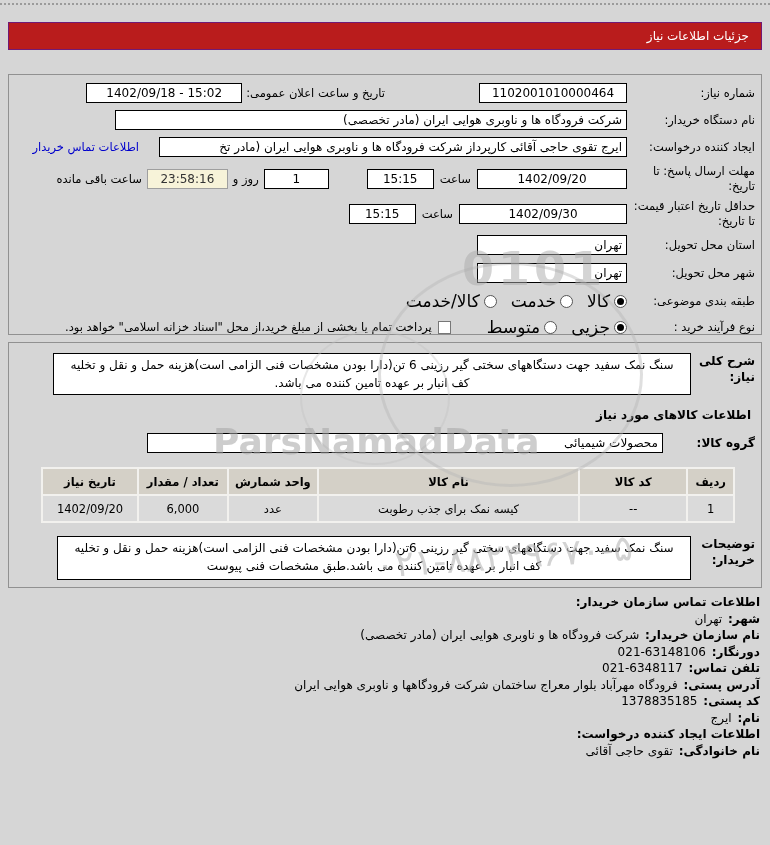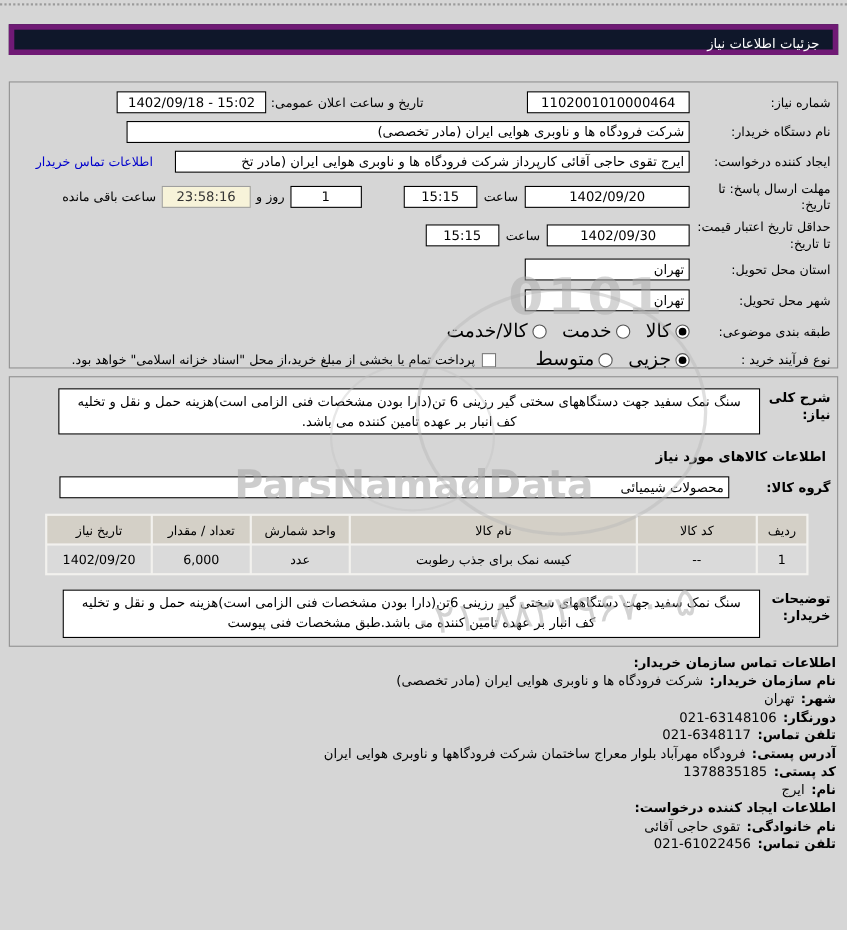--- a/index.html
+++ b/index.html
@@ -6,21 +6,21 @@
   html,body{width:770px;height:845px}
   body{
     background:#d6d6d6;
     font-family:"DejaVu Sans",sans-serif;
     font-size:12px;color:#000;direction:rtl;
     position:relative;overflow:hidden;
   }
   .dotline{border-top:2px dotted #9b9b9b;margin-top:3px;height:0}
   .titlebar{
     position:absolute;right:8px;left:8px;top:22px;height:28px;
-    background:#0f172a;border:5px solid #701a75;color:#fff;
+    background:#b91c1c;border:1px solid #701a75;color:#fff;
     line-height:26px;padding:0 12px;font-size:12px;
   }
   .panel{position:absolute;right:8px;left:8px;border:1px solid #919191}
   .panel1{top:74px;height:261px;padding:8px 6px 4px}
   .panel2{top:342px;height:246px;padding:8px 6px 4px}
   .row{display:flex;align-items:center}
   .lbl{width:128px;flex:none;padding-left:4px;line-height:15px;font-size:11.5px}
   .vbox{
     background:#fff;border:1px solid #000;height:20px;line-height:18px;
     padding:0 4px;overflow:hidden;white-space:nowrap;flex:none;font-size:12px;
@@ -35,21 +35,21 @@
   .checkbox{width:13px;height:13px;border:1px solid #777;background:#fff;
     display:inline-block;vertical-align:middle;flex:none}
   .optlbl{margin:0 4px 0 14px;font-size:17px;white-space:nowrap}
   .b{font-weight:bold}
   .bigbox{
     background:#fff;border:1px solid #000;text-align:center;
     line-height:18px;padding:2px 6px;font-size:12px;
   }
   .lbl2{flex:none;font-weight:bold;text-align:right;padding-left:6px;line-height:16px;font-size:12px}
   table{border-collapse:separate;border-spacing:2px;background:#f2f1ee;margin:14px 20px 0 26px;direction:rtl}
-  th{background:#d4d0c7;font-weight:normal;font-size:11.5px;height:25px;padding:0 4px}
+  th{background:#d4d0c7;font-weight:bold;font-size:11.5px;height:25px;padding:0 4px}
   td{background:#dadada;font-size:11.5px;height:25px;text-align:center;padding:0 4px}
   .contact{position:absolute;top:594px;right:10px;left:10px;line-height:16.5px;font-size:12px}
   .contact .b{margin-left:2px}
   .wm{position:absolute;pointer-events:none;z-index:5}
   .wm-circle{left:378px;top:262px;width:265px;height:225px;border:3px solid #b9b9b9;
     border-radius:50%;opacity:.45}
   .wm-circle2{left:300px;top:330px;width:150px;height:135px;border:2px solid #c2c2c2;
     border-radius:50%;opacity:.4}
   .wm-digits{left:462px;top:242px;font-size:46px;font-weight:bold;color:#ababab;
     opacity:.5;direction:ltr;letter-spacing:4px}
@@ -65,21 +65,21 @@
 
 <div class="titlebar">جزئیات اطلاعات نیاز</div>
 
 <div class="panel panel1">
 
   <div class="row" style="margin-bottom:7px">
     <span class="lbl">شماره نیاز:</span>
     <span class="vbox center ltr" style="width:148px">1102001010000464</span>
     <span style="width:94px;flex:none"></span>
     <span style="flex:none;padding-left:4px;font-size:11.5px">تاریخ و ساعت اعلان عمومی:</span>
-    <span class="vbox center ltr" style="width:136px">1402/09/18 - 15:02</span>
+    <span class="vbox center ltr" style="width:156px">1402/09/18 - 15:02</span>
   </div>
 
   <div class="row" style="margin-bottom:7px">
     <span class="lbl">نام دستگاه خریدار:</span>
     <span class="vbox" style="width:512px">شرکت فرودگاه ها و ناوبری هوایی ایران (مادر تخصصی)</span>
   </div>
 
   <div class="row" style="margin-bottom:7px">
     <span class="lbl">ایجاد کننده درخواست:</span>
     <span class="vbox" style="width:468px">ایرج تقوی حاجی آقائی کارپرداز شرکت فرودگاه ها و ناوبری هوایی ایران (مادر تخ</span>
@@ -93,21 +93,21 @@
     <span class="vbox center ltr" style="width:67px">15:15</span>
     <span style="width:38px;flex:none"></span>
     <span class="vbox center ltr" style="width:65px">1</span>
     <span style="flex:none;margin:0 5px;font-size:11.5px">روز و</span>
     <span class="vbox hl center ltr" style="width:81px">23:58:16</span>
     <span style="flex:none;margin-right:5px;font-size:11.5px">ساعت باقی مانده</span>
   </div>
 
   <div class="row" style="margin-bottom:6px">
     <span class="lbl">حداقل تاریخ اعتبار قیمت: تا تاریخ:</span>
-    <span class="vbox center ltr" style="width:130px">1402/09/30</span>
+    <span class="vbox center ltr" style="width:168px">1402/09/30</span>
     <span style="flex:none;margin:0 6px;font-size:11.5px">ساعت</span>
     <span class="vbox center ltr" style="width:67px">15:15</span>
   </div>
 
   <div class="row" style="margin-bottom:8px">
     <span class="lbl">استان محل تحویل:</span>
     <span class="vbox" style="width:150px">تهران</span>
   </div>
 
   <div class="row" style="margin-bottom:8px">
@@ -145,21 +145,21 @@
       <span>شرح کلی</span><br>
       <span>نیاز:</span>
     </span>
     <span class="bigbox" style="width:638px;min-height:41px">سنگ نمک سفید جهت دستگاههای سختی گیر رزینی 6 تن(دارا بودن مشخصات فنی الزامی است)هزینه حمل و نقل و تخلیه کف انبار بر عهده تامین کننده می باشد.</span>
   </div>
 
   <div class="b" style="margin:13px 4px 0;font-size:12px">اطلاعات کالاهای مورد نیاز</div>
 
   <div class="row" style="margin-top:11px">
     <span class="b" style="width:92px;flex:none;padding-left:6px">گروه کالا:</span>
-    <span class="vbox" style="width:609px">محصولات شیمیائی</span>
+    <span class="vbox" style="width:516px">محصولات شیمیائی</span>
   </div>
 
   <table>
     <thead>
       <tr>
         <th style="width:45px">ردیف</th>
         <th style="width:110px">کد کالا</th>
         <th style="width:270px">نام کالا</th>
         <th style="width:90px">واحد شمارش</th>
         <th style="width:90px">تعداد / مقدار</th>
@@ -183,29 +183,28 @@
       <span>توضیحات</span><br>
       <span>خریدار:</span>
     </span>
     <span class="bigbox" style="width:634px;min-height:44px">سنگ نمک سفید جهت دستگاههای سختی گیر رزینی 6تن(دارا بودن مشخصات فنی الزامی است)هزینه حمل و نقل و تخلیه کف انبار بر عهده تامین کننده می باشد.طبق مشخصات فنی پیوست</span>
   </div>
 
 </div>
 
 <div class="contact">
   <div><span class="b">اطلاعات تماس سازمان خریدار:</span> <span></span></div>
+  <div><span class="b">شهر:</span> <span>تهران</span></div>
   <div><span class="b">نام سازمان خریدار:</span> <span>شرکت فرودگاه ها و ناوبری هوایی ایران (مادر تخصصی)</span></div>
-  <div><span class="b">شهر:</span> <span>تهران</span></div>
   <div><span class="b">دورنگار:</span> <span>63148106-021</span></div>
   <div><span class="b">تلفن تماس:</span> <span>6348117-021</span></div>
   <div><span class="b">آدرس پستی:</span> <span>فرودگاه مهرآباد بلوار معراج ساختمان شرکت فرودگاهها و ناوبری هوایی ایران</span></div>
   <div><span class="b">کد پستی:</span> <span>1378835185</span></div>
   <div><span class="b">نام:</span> <span>ایرج</span></div>
   <div><span class="b">اطلاعات ایجاد کننده درخواست:</span> <span></span></div>
   <div><span class="b">نام خانوادگی:</span> <span>تقوی حاجی آقائی</span></div>
-  <div><span class="b">تلفن تماس:</span> <span>61022456-021</span></div>
 </div>
 
 <div class="wm wm-circle"></div>
 <div class="wm wm-circle2"></div>
 <div class="wm wm-digits">0101</div>
 <div class="wm wm-brand">ParsNamadData</div>
 <div class="wm wm-phone">۰۲۱-۸۸۲۴۹۶۷۰-۵</div>
 
 </body></html>

